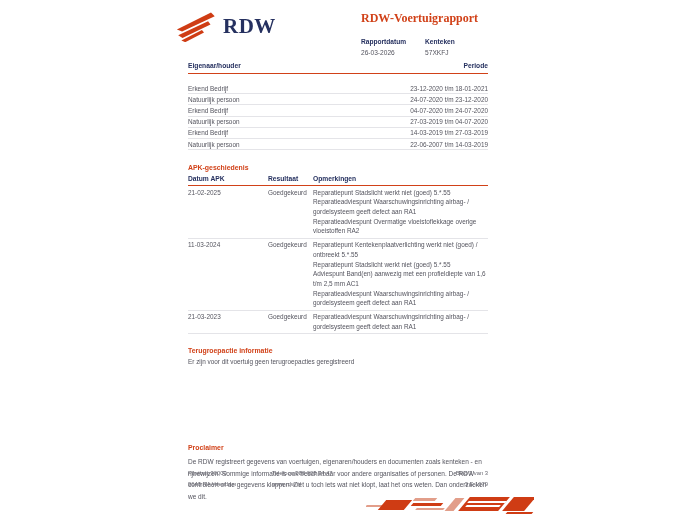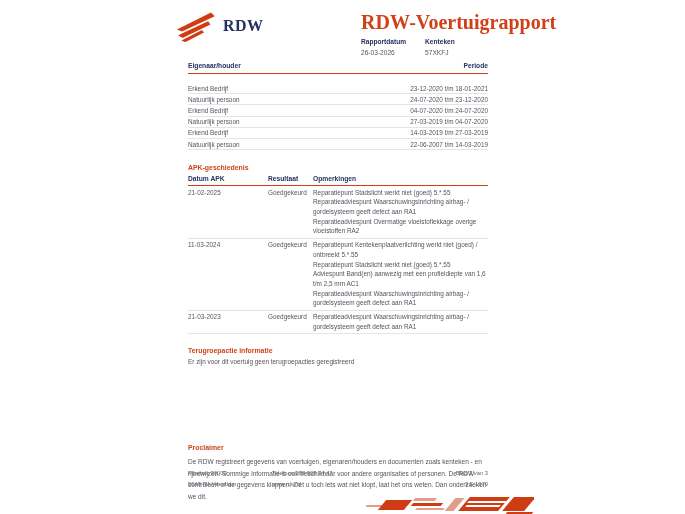--- a/index.html
+++ b/index.html
@@ -9,26 +9,26 @@
     font-family:"Liberation Sans", sans-serif;
     -webkit-font-smoothing:antialiased;
   }
   .page{position:absolute;inset:0;}
 
   
   .brand{position:absolute;left:174px;top:10px;display:flex;align-items:center;gap:5px;}
   .brand svg{display:block;}
   .brand-text{
     font-family:"Liberation Serif", serif;font-weight:bold;
-    font-size:16px;color:#25305f;letter-spacing:.5px;line-height:22px;
+    font-size:21px;color:#25305f;letter-spacing:.5px;line-height:22px;
   }
   .doc-title{
     position:absolute;left:361px;top:11px;
     font-family:"Liberation Serif", serif;font-weight:bold;
-    font-size:20px;color:#d14118;
+    font-size:12px;color:#d14118;
   }
   .doc-meta{position:absolute;left:361px;top:38px;display:flex;gap:19px;}
   .meta-label{font-size:6.6px;font-weight:bold;color:#25305f;}
   .meta-value{font-size:6.6px;color:#54545e;margin-top:3.5px;}
 
   
   .content{position:absolute;left:188px;top:62px;width:300px;}
 
   .tbl-head{display:flex;justify-content:space-between;align-items:flex-end;
     font-size:6.7px;font-weight:bold;color:#25305f;

